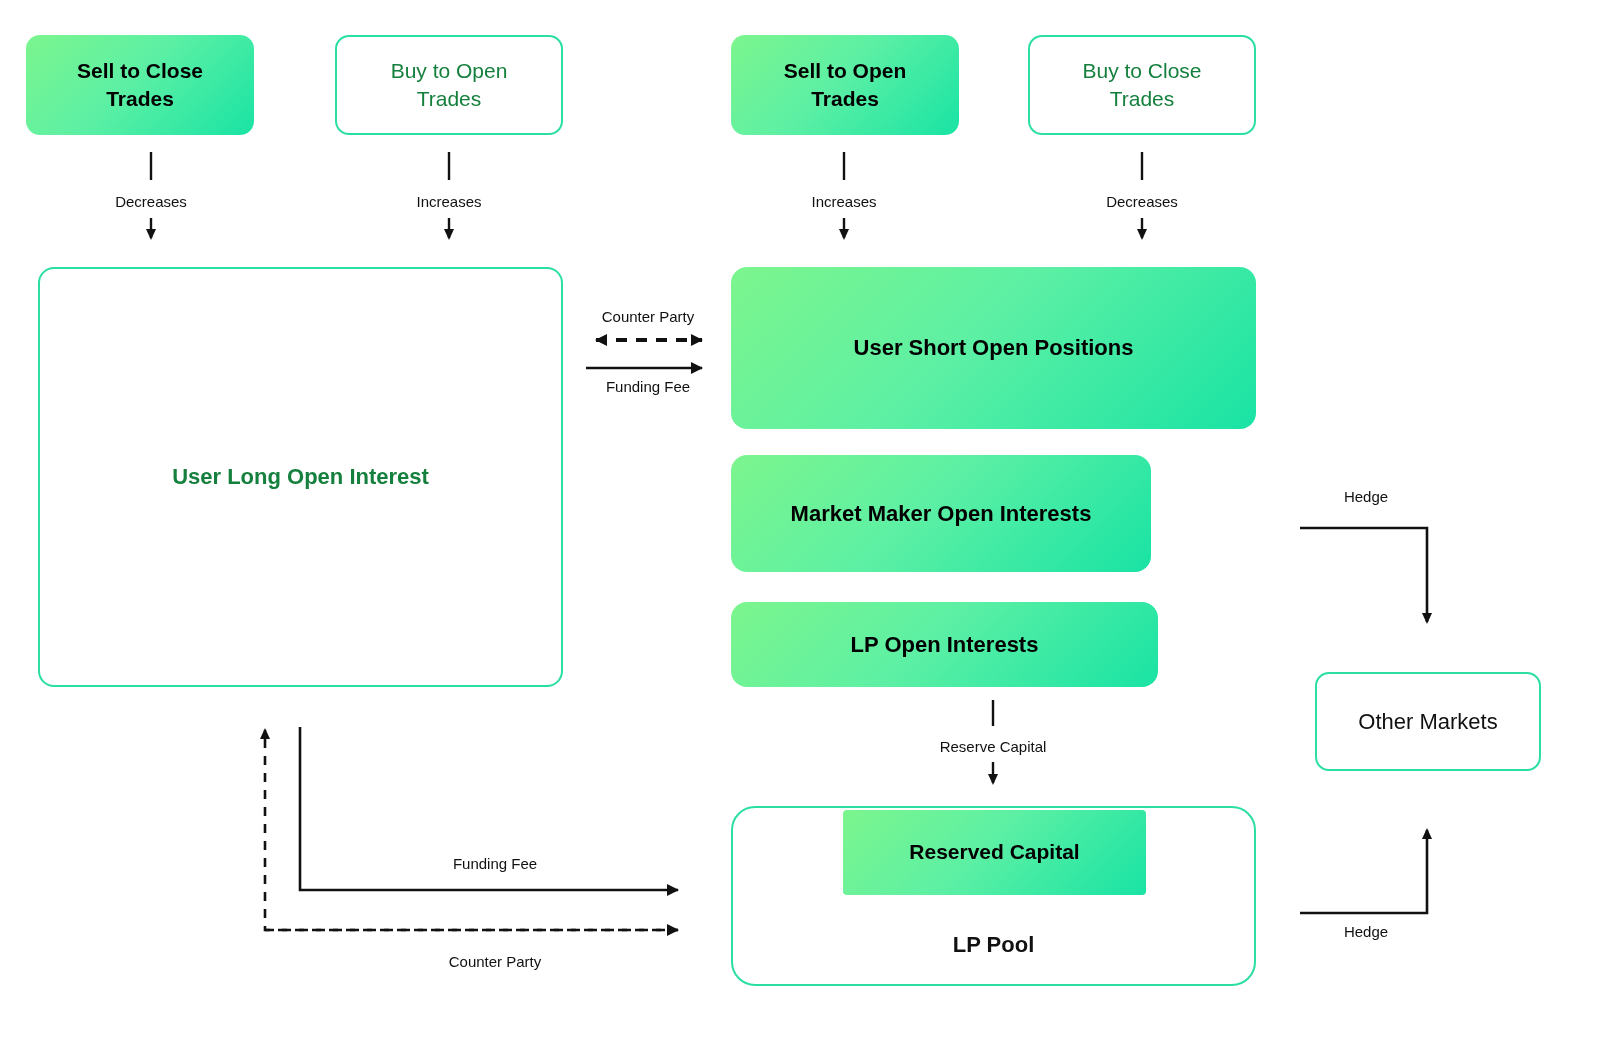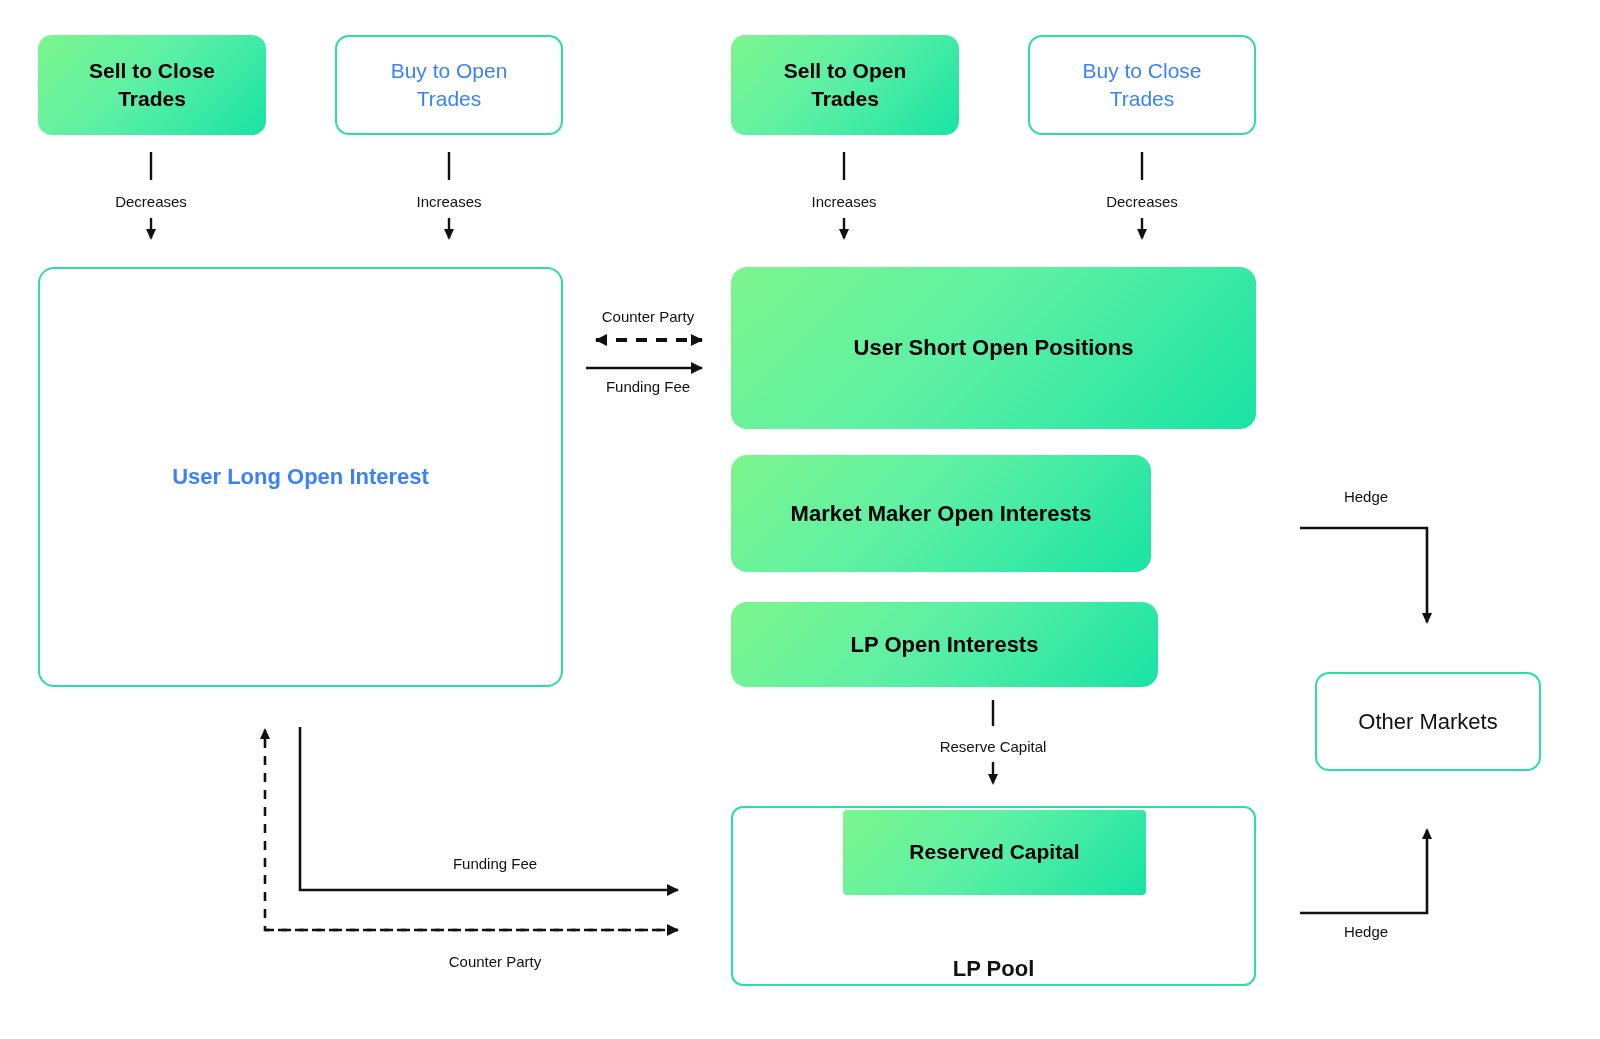--- a/index.html
+++ b/index.html
@@ -39,21 +39,21 @@
     line-height: 1.35;
   }
   .node.filled {
     background: linear-gradient(135deg, #7CF58D 0%, #5DF0A4 45%, #19E3A4 100%);
     color: #000000;
     font-weight: 700;
   }
   .node.outlined {
     background: #ffffff;
     border: 2px solid #2ADFA0;
-    color: #3b82f6;
+    color: #15803d;
     font-weight: 400;
   }
   .node.outlined.dark-label {
     color: #111111;
   }
 
   .trade-box {
     width: 228px;
     height: 100px;
     font-size: 21px;
@@ -87,23 +87,24 @@
     font-size: 22px;
     border-radius: 16px;
   }
 
   #node-lp-pool {
     left: 731px; top: 806px;
     width: 525px; height: 180px;
     font-size: 22px;
     font-weight: 700;
     color: #111111;
-    border-radius: 12px;
+    border-radius: 24px;
     align-items: flex-end;
     justify-content: center;
+    padding-bottom: 24px;
   }
   #node-reserved-capital {
     left: 843px; top: 810px;
     width: 303px; height: 85px;
     font-size: 21px;
     border-radius: 4px;
     z-index: 3;
   }
 
   #node-other-markets {
@@ -192,21 +193,21 @@
 
     <g>
       <path d="M1300,528 L1427,528 L1427,622" fill="none" stroke="#111111" stroke-width="2.6" marker-end="url(#arrow-down)"></path>
     </g>
 
     <g>
       <path d="M1300,913 L1427,913 L1427,830" fill="none" stroke="#111111" stroke-width="2.6" marker-end="url(#arrow-up)"></path>
     </g>
   </svg>
 
-  <div class="node filled trade-box" id="node-sell-to-close" style="left:38px; top:35px;">
+  <div class="node filled trade-box" id="node-sell-to-close" style="left:26px; top:35px;">
     <div>
       <span class="txt">Sell to Close</span>
       <span class="txt">Trades</span>
     </div>
   </div>
 
   <div class="node outlined trade-box" id="node-buy-to-open" style="left:335px; top:35px;">
     <div>
       <span class="txt">Buy to Open</span>
       <span class="txt">Trades</span>

